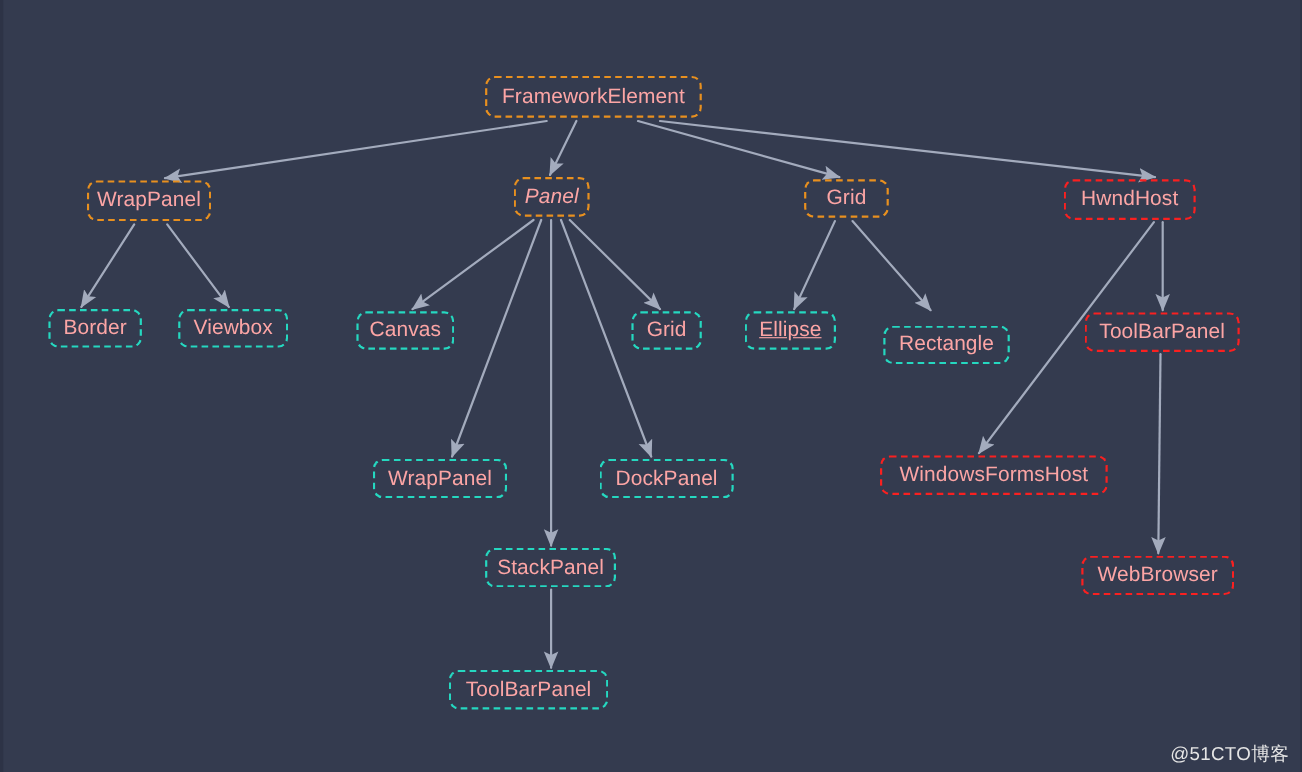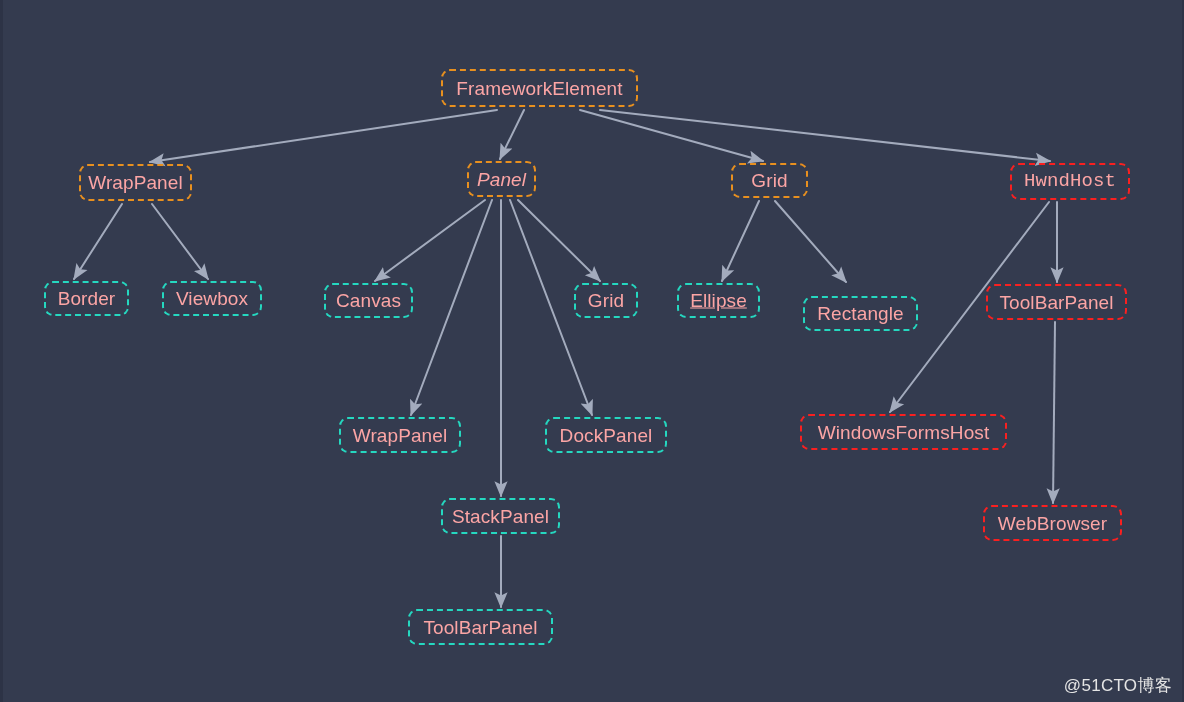--- a/index.html
+++ b/index.html
@@ -116,21 +116,21 @@
       </div>
       <div class="node orange" style="left: 79px; top: 164px; width: 113px; height: 37px;">
         <span class="label">WrapPanel</span>
       </div>
       <div class="node orange" style="left: 467px; top: 161px; width: 69px; height: 36px; font-style: italic;">
         <span class="label">Panel</span>
       </div>
       <div class="node orange" style="left: 731px; top: 163px; width: 77px; height: 35px;">
         <span class="label">Grid</span>
       </div>
-      <div class="node red" style="left: 1010px; top: 163px; width: 120px; height: 37px; font-family: Liberation Mono, monospace;">
+      <div class="node red" style="left: 967px; top: 163px; width: 120px; height: 37px;">
         <span class="label">HwndHost</span>
       </div>
       <div class="node cyan" style="left: 44px; top: 281px; width: 85px; height: 35px;">
         <span class="label">Border</span>
       </div>
       <div class="node cyan" style="left: 162px; top: 281px; width: 100px; height: 35px;">
         <span class="label">Viewbox</span>
       </div>
       <div class="node cyan" style="left: 324px; top: 283px; width: 89px; height: 35px;">
         <span class="label">Canvas</span>

